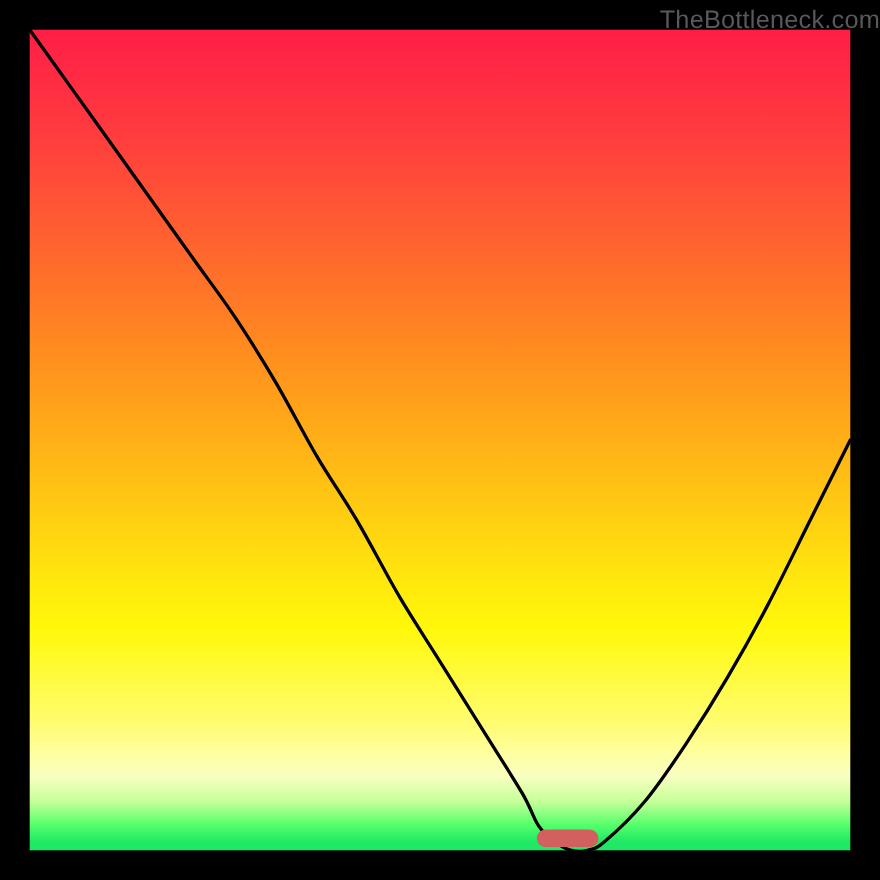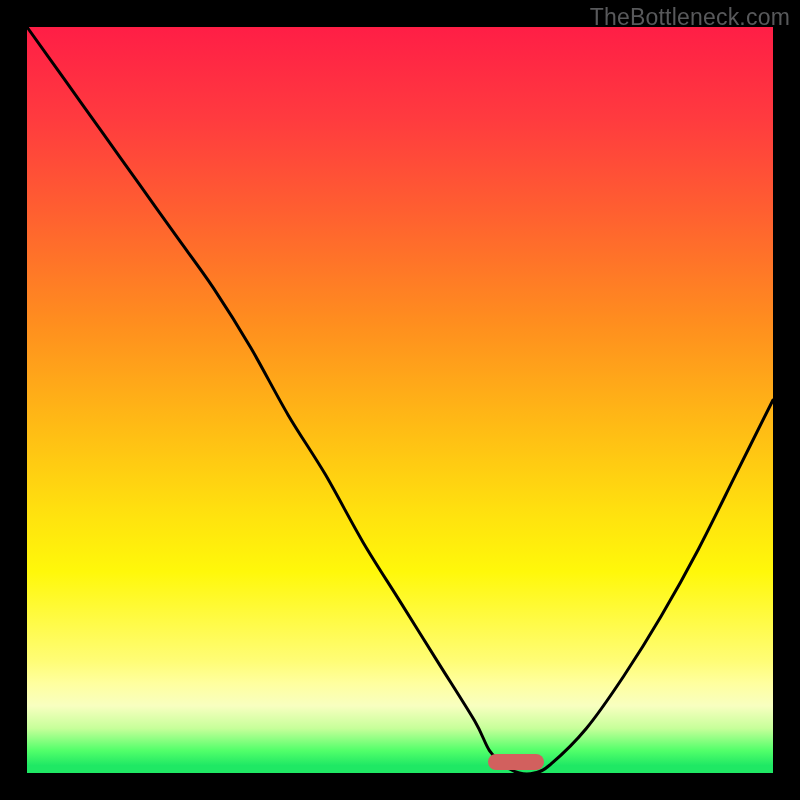--- a/index.html
+++ b/index.html
@@ -30,21 +30,21 @@
       #F8FFC0 91%,
       #C7FF9A 94%,
       #52FF6A 97%,
       #1FE864 99%,
       #1FE864 100%
     );
   }
   .watermark {
     position: absolute;
     top: 4px;
-    right: 10px;
+    right: 0;
     font-family: Arial, Helvetica, sans-serif;
     font-size: 23px;
     font-weight: 500;
     color: #58595B;
     letter-spacing: 0.2px;
   }
   svg.curve {
     position: absolute;
     left: 27px;
     top: 27px;

